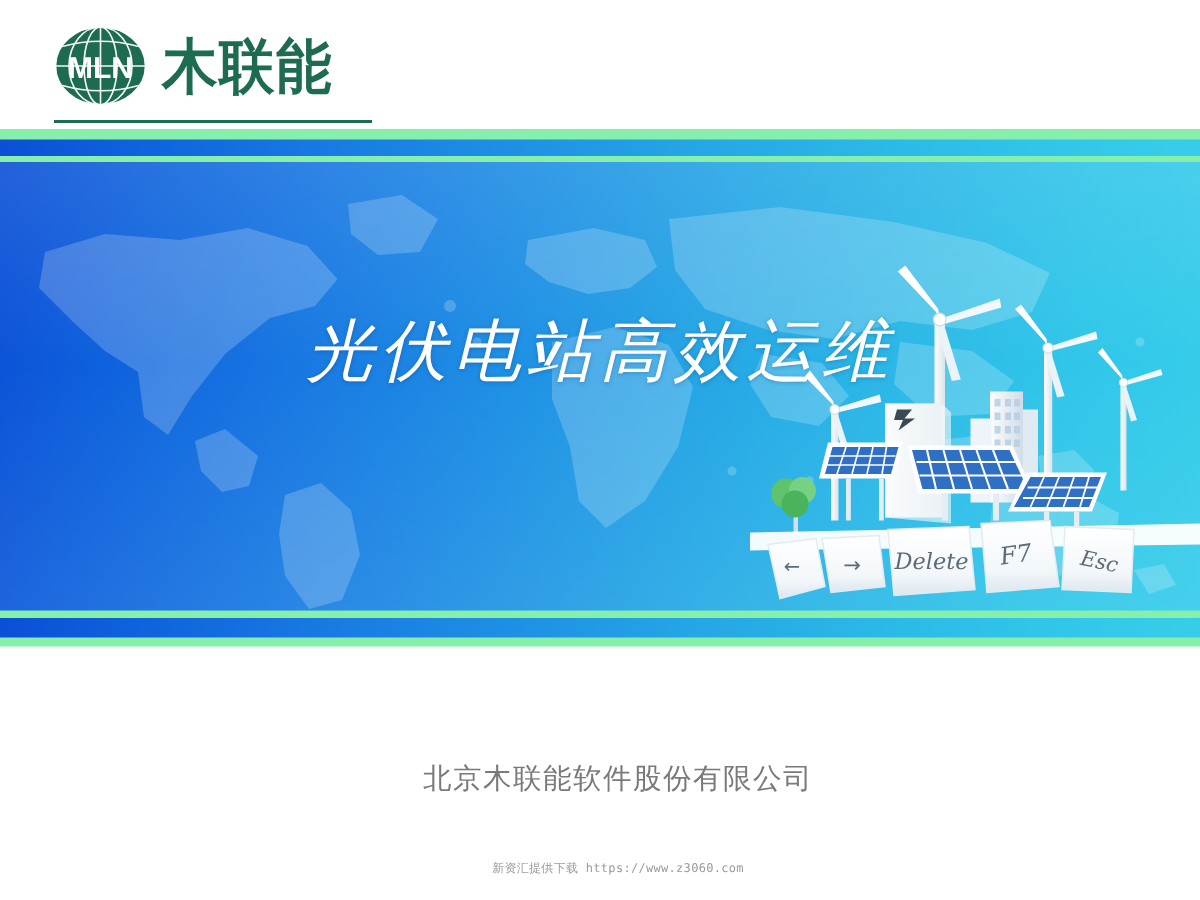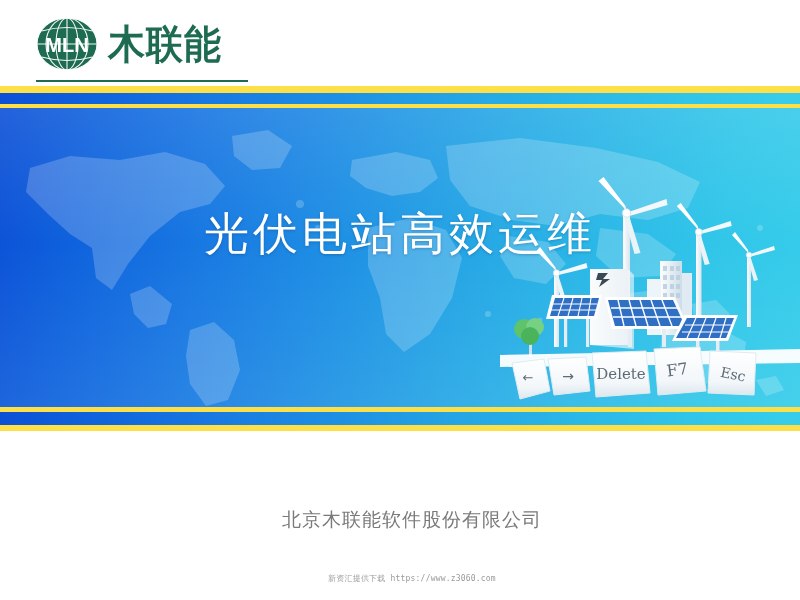--- a/index.html
+++ b/index.html
@@ -57,21 +57,22 @@
     height: 2px;
     background: #1d6b50;
   }
 
   
   #banner-wrap {
     position: absolute;
     left: 0; top: 86px;
     width: 800px;
     height: 345px;
-    background: #fde047;
+    background: #86efac;
+    font-style: italic;
   }
   .grad {
     background: linear-gradient(100deg,
         #0b4fd6 0%,
         #0f63dd 12%,
         #1878e2 26%,
         #1e8fe4 42%,
         #25a6e5 58%,
         #2bb8e7 73%,
         #31c6e9 87%,

